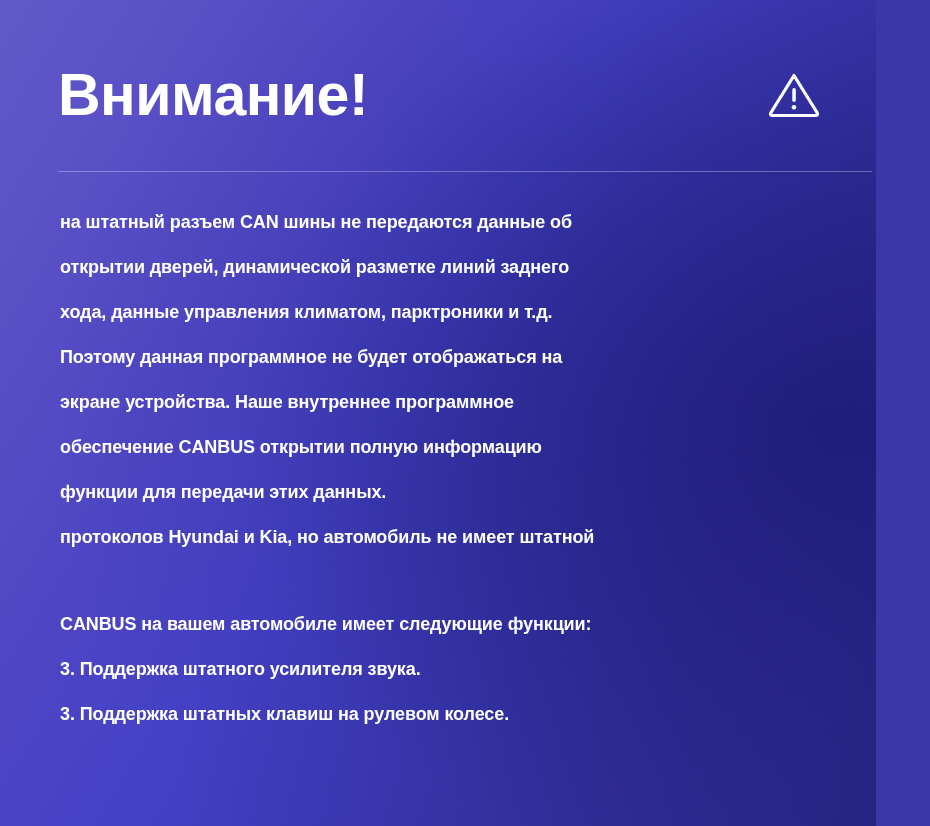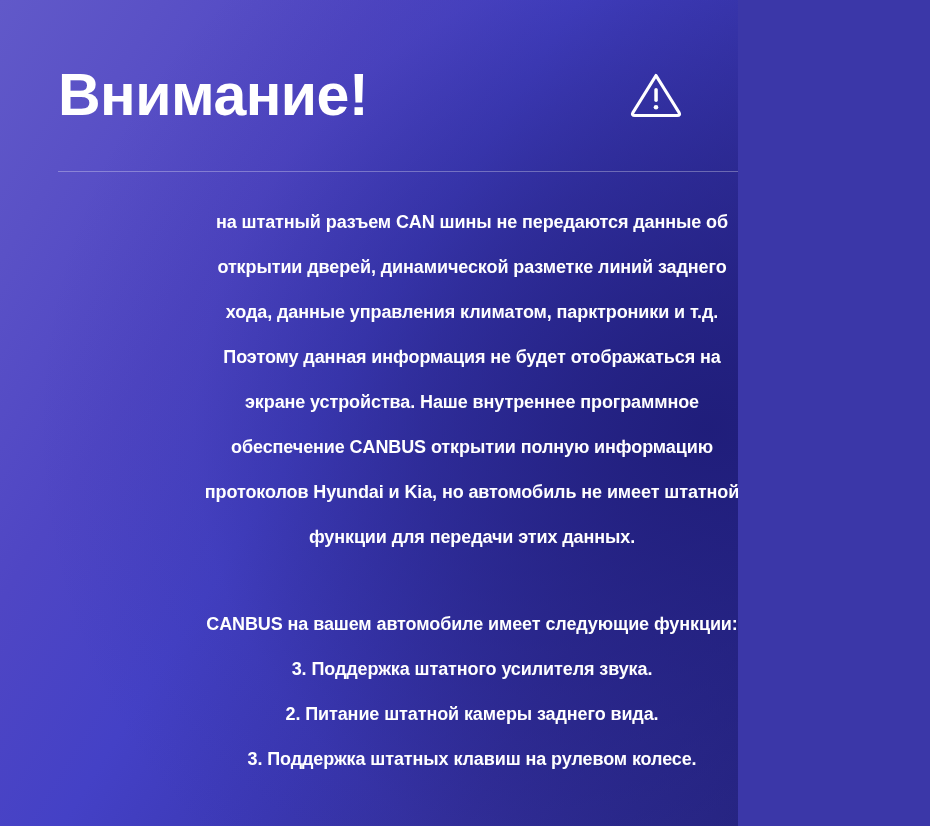--- a/index.html
+++ b/index.html
@@ -10,39 +10,38 @@
     overflow: hidden;
   }
 
   body {
     font-family: "Liberation Sans", sans-serif;
     background: #3b37a8;
   }
 
   #notice-card {
     position: relative;
-    width: 738px;
+    width: 876px;
     height: 826px;
     background:
       radial-gradient(ellipse 120% 100% at 96% 52%,
           rgba(30,28,120,0.92) 0%,
           rgba(33,31,124,0.55) 32%,
           rgba(40,38,130,0.12) 58%,
           rgba(0,0,0,0) 76%),
       linear-gradient(122deg,
           #6159c9 0%,
           #5a51c6 13%,
           #4f46c4 30%,
           #4441c6 46%,
           #3b38b4 62%,
           #332f9c 78%,
           #2c2a8e 91%,
           #282684 100%);
     overflow: hidden;
-    text-align: center;
   }
 
   
   #notice-header {
     position: absolute;
     left: 58px;
     right: 52px;
     top: 52px;
     height: 86px;
     display: flex;
@@ -111,28 +110,27 @@
   </div>
 
   <div id="header-divider"></div>
 
   <div id="notice-body">
 
     <div id="intro-block">
       <div class="para-line">на штатный разъем CAN шины не передаются данные об</div>
       <div class="para-line">открытии дверей, динамической разметке линий заднего</div>
       <div class="para-line">хода, данные управления климатом, парктроники и т.д.</div>
-      <div class="para-line">Поэтому данная информация не будет отображаться на</div>
+      <div class="para-line">Поэтому данная программное не будет отображаться на</div>
       <div class="para-line">экране устройства. Наше внутреннее программное</div>
       <div class="para-line">обеспечение CANBUS открытии полную информацию</div>
+      <div class="para-line">функции для передачи этих данных.</div>
       <div class="para-line">протоколов Hyundai и Kia, но автомобиль не имеет штатной</div>
-      <div class="para-line">функции для передачи этих данных.</div>
     </div>
 
     <div id="features-block">
       <div class="para-line">CANBUS на вашем автомобиле имеет следующие функции:</div>
       <div class="para-line">3. Поддержка штатного усилителя звука.</div>
-      <div class="para-line">2. Питание штатной камеры заднего вида.</div>
       <div class="para-line">3. Поддержка штатных клавиш на рулевом колесе.</div>
     </div>
 
   </div>
 </div>
 
 </body></html>

